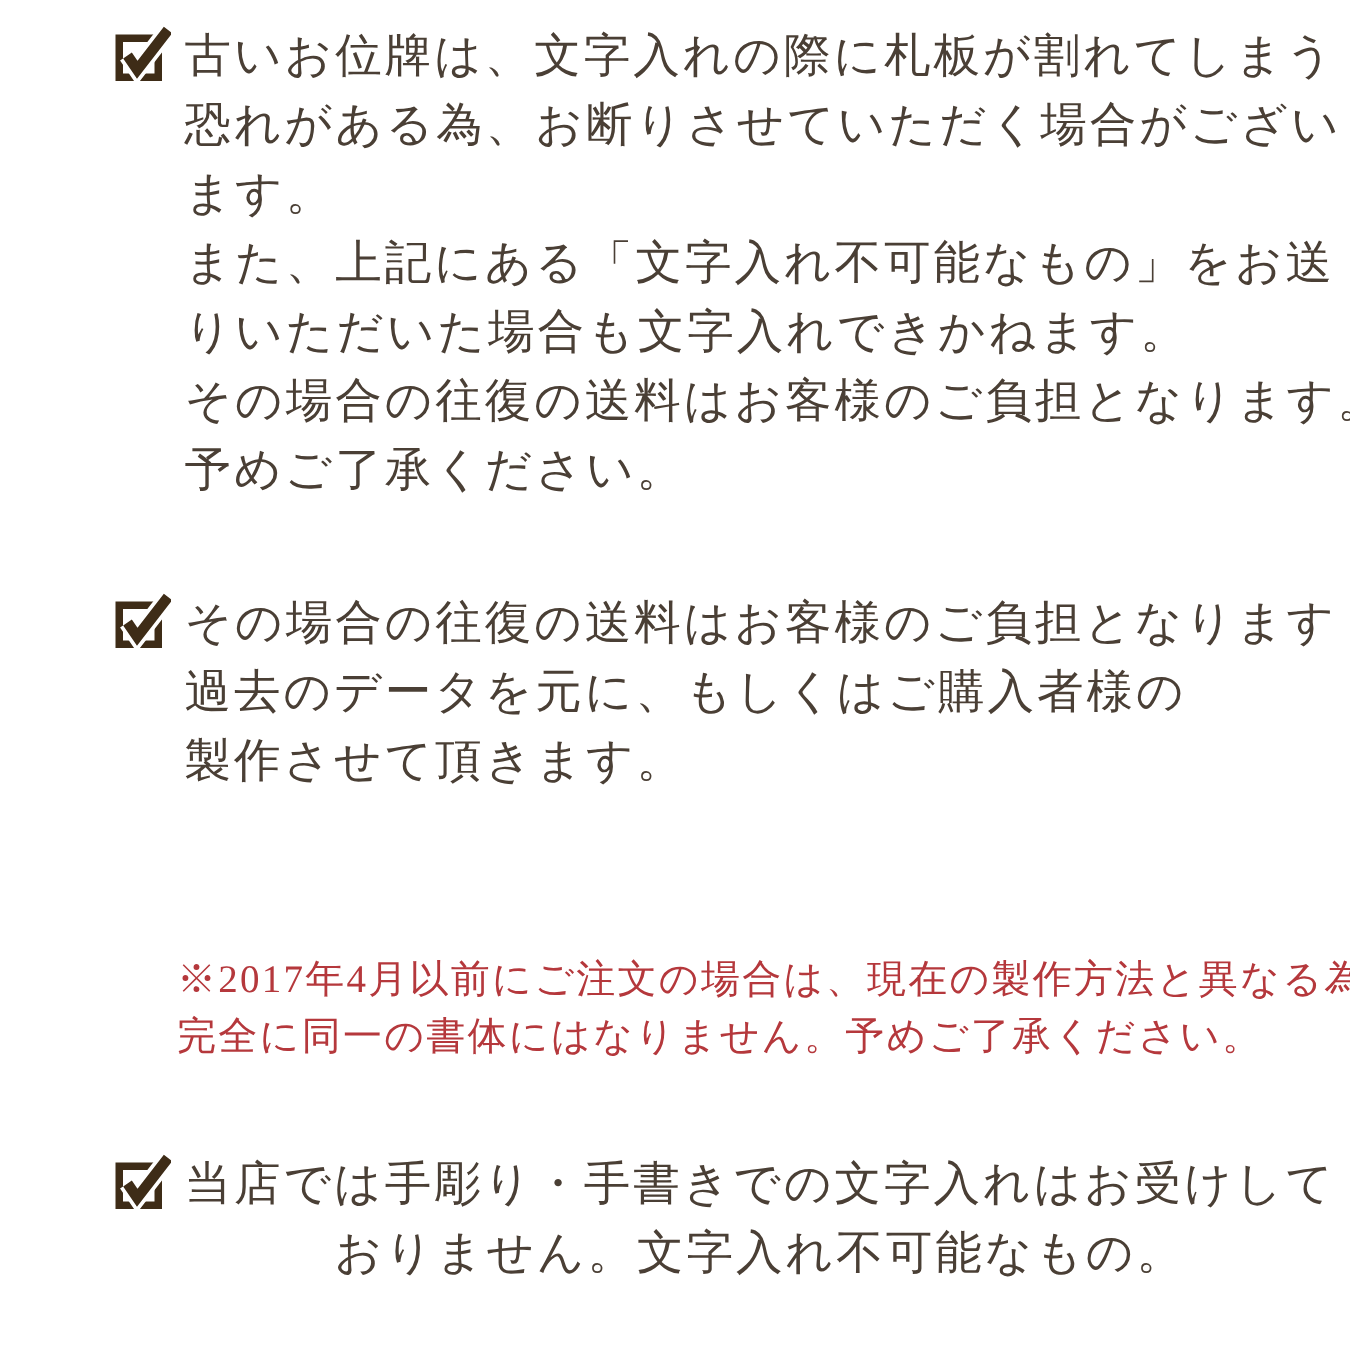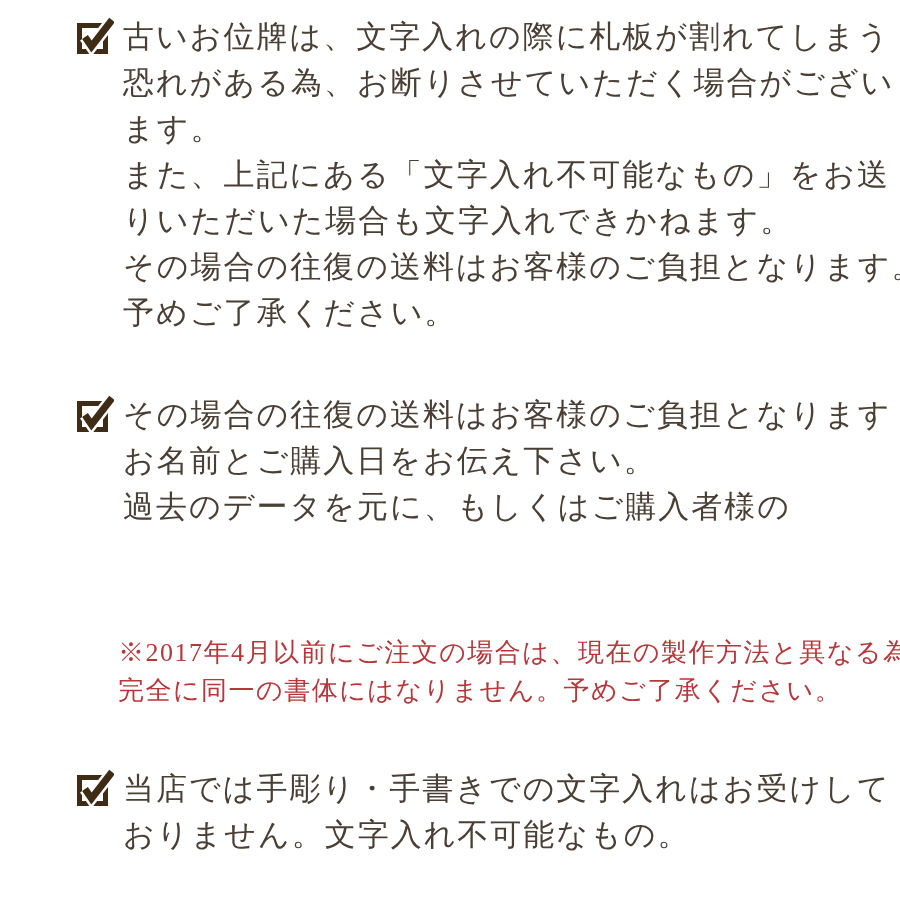--- a/index.html
+++ b/index.html
@@ -40,21 +40,21 @@
     left: 118px;
     top: 634px;
     color: #b5383c;
     font-size: 26px;
     line-height: 38px;
     letter-spacing: 1.5px;
     white-space: nowrap;
   }
   #section-1 { top: 14px; }
   #section-2 { top: 392px; }
-  #section-3 { top: 766px; }
+  #section-3 { top: 766px; text-align: center; }
   .line { display: block; }
 </style>
 </head>
 <body>
 
 <div id="page-root">
 
   <div class="notice-section" id="section-1">
     <div class="checkbox-wrap">
       <svg width="38" height="38" viewBox="0 0 38 38">
@@ -77,22 +77,22 @@
   <div class="notice-section" id="section-2">
     <div class="checkbox-wrap">
       <svg width="38" height="38" viewBox="0 0 38 38">
         <rect x="3.5" y="8.5" width="26" height="26" fill="none" stroke="#3e2c17" stroke-width="5"></rect>
         <path d="M9 20 L15.5 29.5 L36 3" fill="none" stroke="#ffffff" stroke-width="12"></path>
         <path d="M9 20 L15.5 29.5 L36 3" fill="none" stroke="#3e2c17" stroke-width="7"></path>
       </svg>
     </div>
     <div class="notice-text">
       <span class="line">その場合の往復の送料はお客様のご負担となります</span>
-      <span class="line">お名前とご購入日をお伝え下さい。</span>
       <span class="line">過去のデータを元に、もしくはご購入者様の</span>
+      <span class="line">製作させて頂きます。</span>
     </div>
   </div>
 
   <div class="note-red">
     <span class="line">※2017年4月以前にご注文の場合は、現在の製作方法と異なる為、</span>
     <span class="line">完全に同一の書体にはなりません。予めご了承ください。</span>
   </div>
 
   <div class="notice-section" id="section-3">
     <div class="checkbox-wrap">

